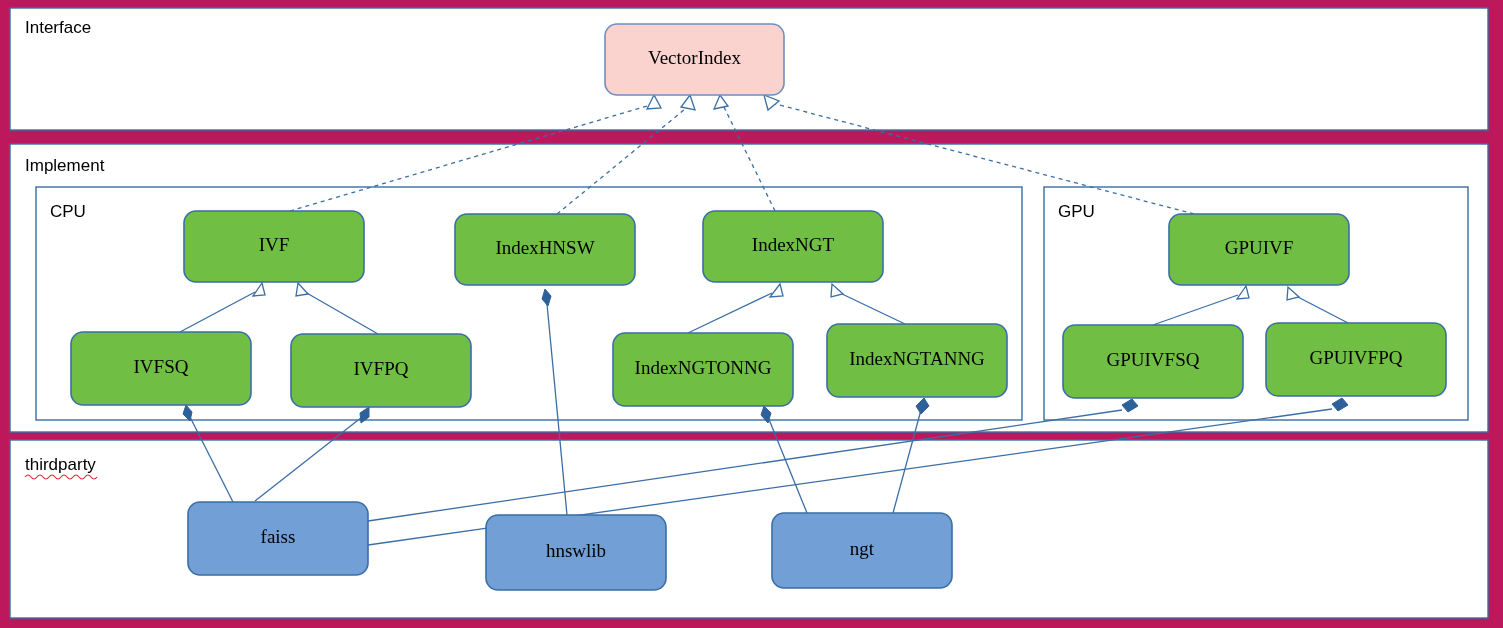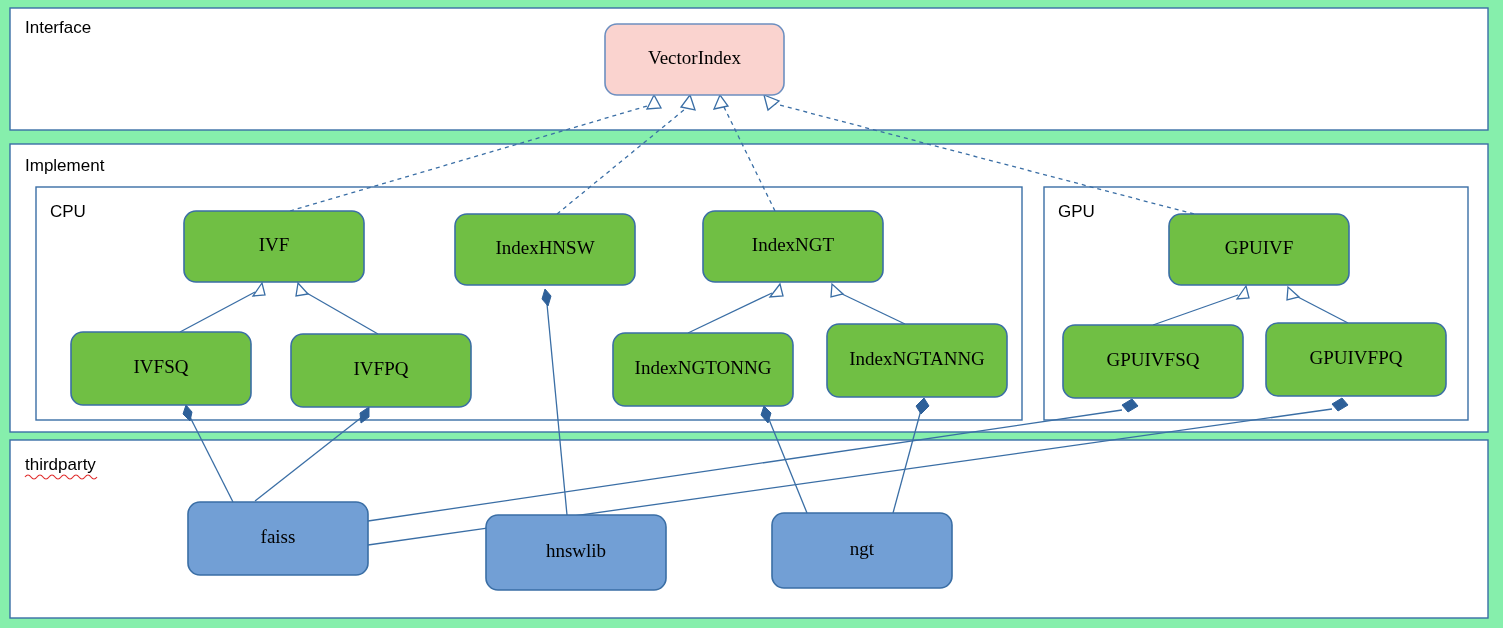--- a/index.html
+++ b/index.html
@@ -4,21 +4,21 @@
 <style>
   html, body {
     margin: 0;
     padding: 0;
     background: #ffffff;
   }
   #canvas {
     position: relative;
     width: 1503px;
     height: 628px;
-    background: #86efac;
+    background: #be185d;
     font-family: "Liberation Serif", "DejaVu Serif", serif;
     overflow: hidden;
   }
   svg#diagram {
     position: absolute;
     left: 0;
     top: 0;
     width: 1503px;
     height: 628px;
   }

